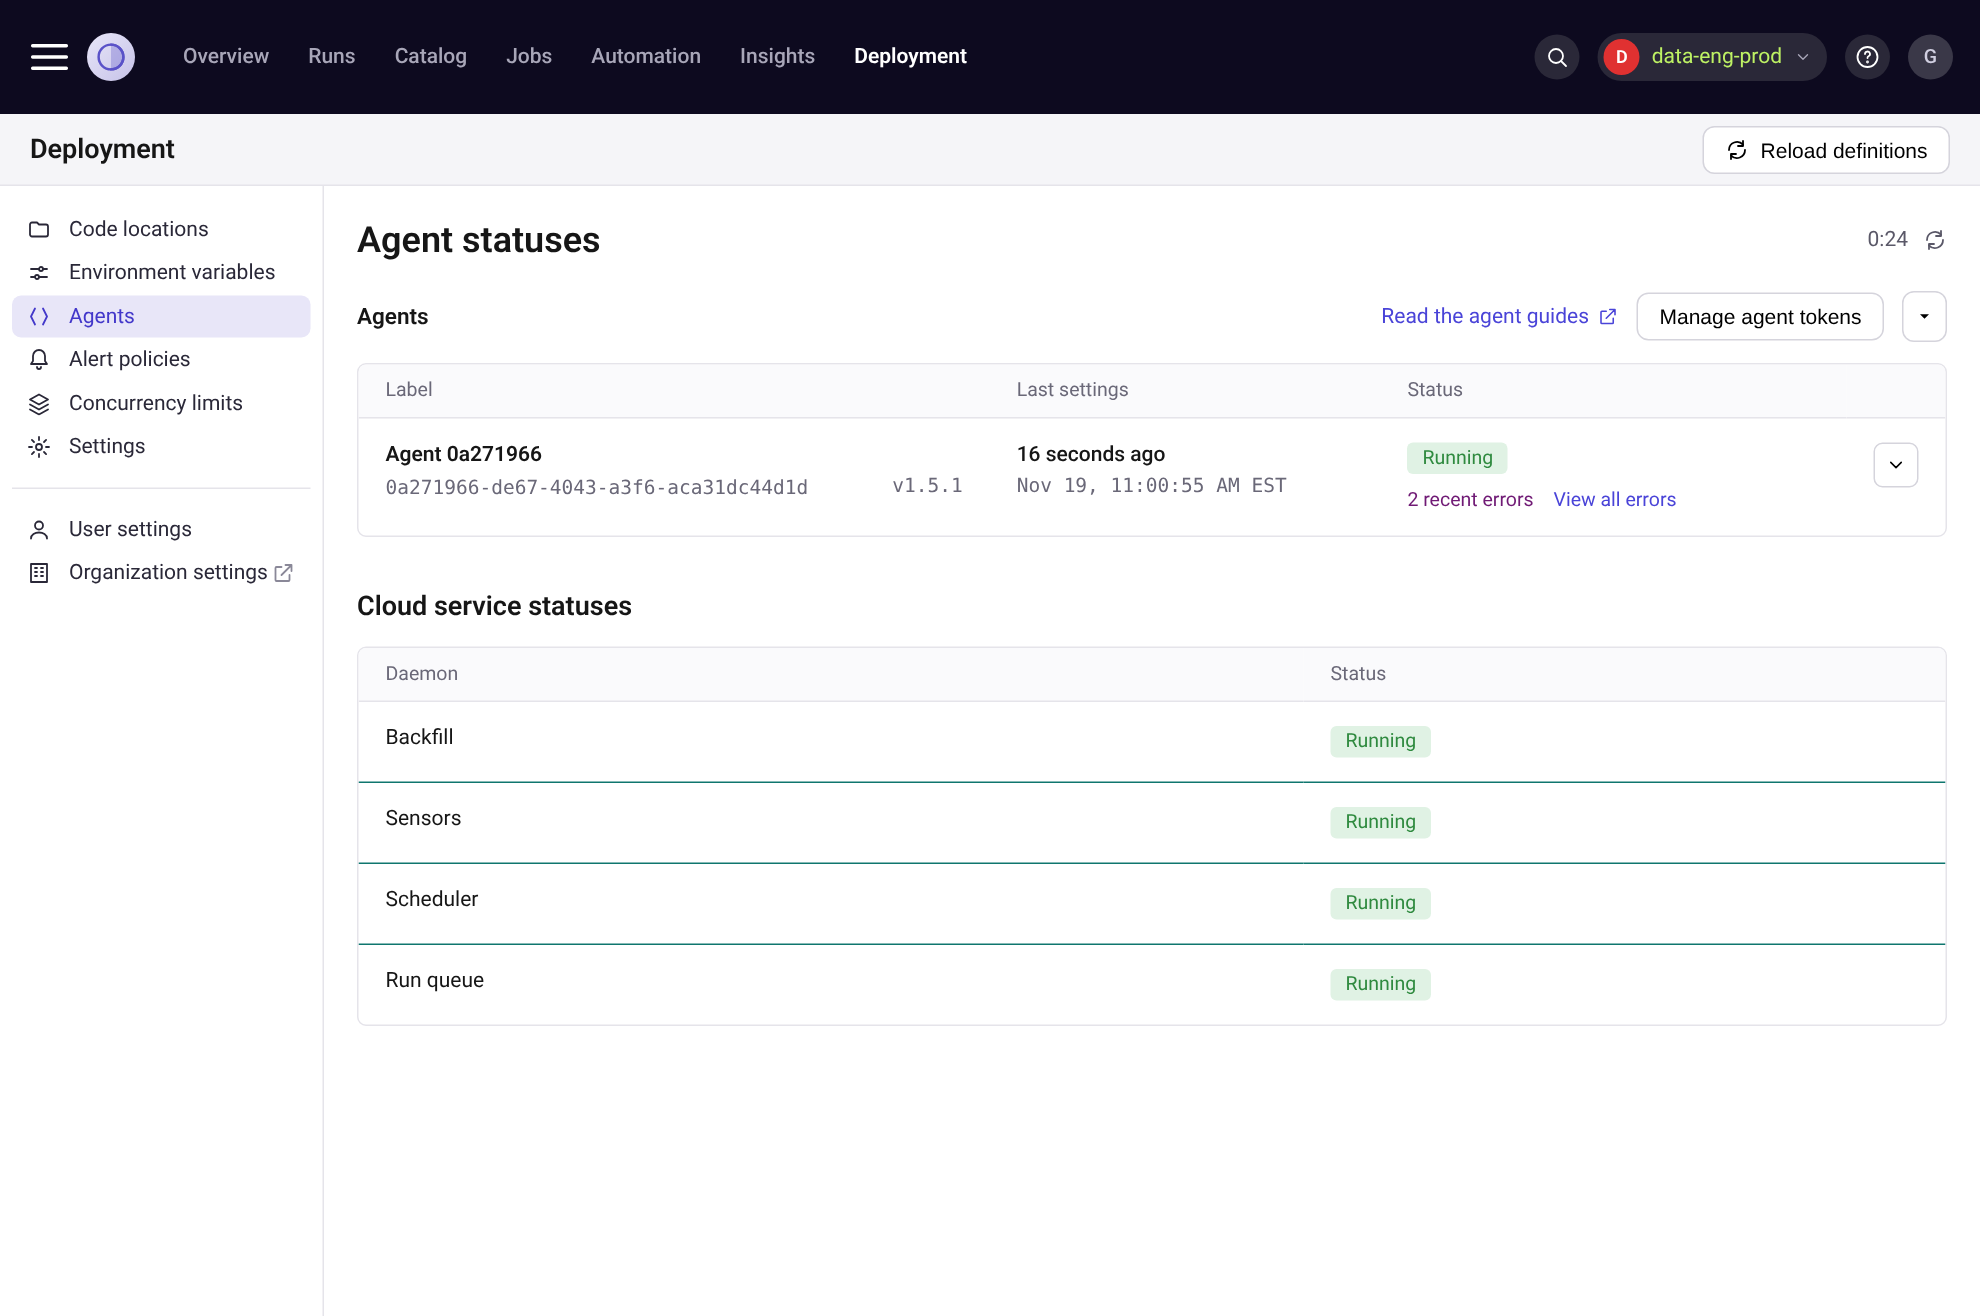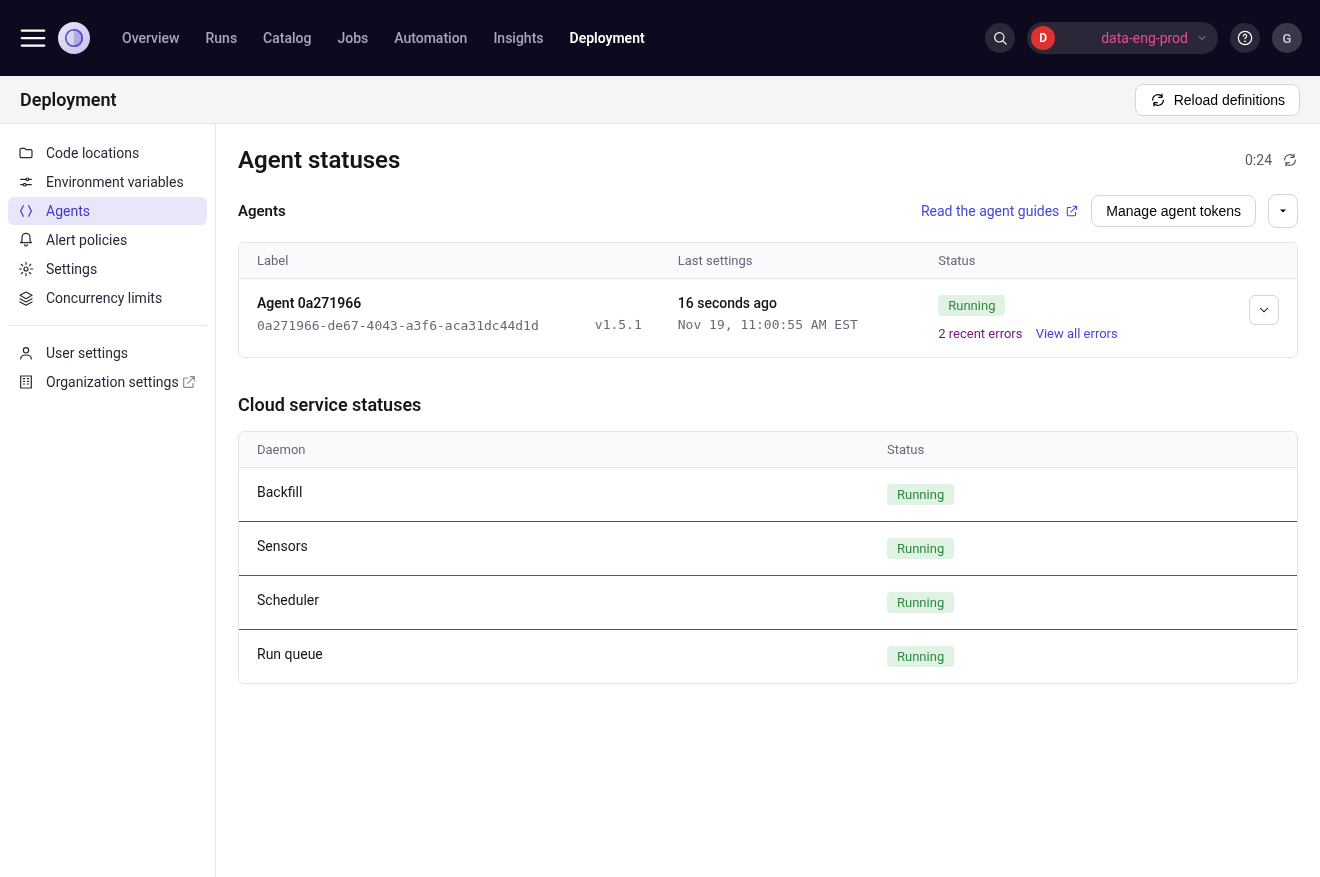--- a/index.html
+++ b/index.html
@@ -11,21 +11,21 @@
 .hamburger { color: #fff; width: 30px; height: 30px; display: flex; align-items: center; justify-content: center; cursor: pointer; }
 .logo { width: 32px; height: 32px; border-radius: 50%; background: linear-gradient(135deg, #e8e6f8, #c6c2e8); display: flex; align-items: center; justify-content: center; margin-right: 10px; }
 .logo svg { width: 22px; height: 22px; }
 .nav-links { display: flex; gap: 26px; margin-left: 12px; }
 .nav-link { color: #a8a6b8; cursor: pointer; font-weight: 500; }
 .nav-link.active { color: #fff; font-weight: 600; }
 .topnav-right { display: flex; align-items: center; gap: 12px; }
 .icon-btn { width: 30px; height: 30px; border-radius: 50%; background: #2a2838; display: flex; align-items: center; justify-content: center; cursor: pointer; color: #fff; }
 .workspace-pill { display: flex; align-items: center; gap: 8px; background: #2a2838; border-radius: 16px; padding: 4px 10px 4px 4px; cursor: pointer; }
 .workspace-badge { width: 24px; height: 24px; border-radius: 50%; background: #e03131; color: #fff; display: flex; align-items: center; justify-content: center; font-size: 12px; font-weight: 600; }
-.workspace-name { color: #ec4899; font-size: 14px; margin-left: 38px; }
+.workspace-name { color: #bef264; font-size: 14px; }
 .avatar { width: 30px; height: 30px; border-radius: 50%; background: #3a3848; color: #d0cee0; display: flex; align-items: center; justify-content: center; font-size: 13px; font-weight: 500; cursor: pointer; }
 
 
 .page-header { height: 48px; background: #f5f5f8; border-bottom: 1px solid #e5e4ea; display: flex; align-items: center; justify-content: space-between; padding: 0 20px; }
 .page-title { font-size: 18px; font-weight: 600; }
 .reload-btn { display: flex; align-items: center; gap: 8px; border: 1px solid #d5d4dc; background: #fff; border-radius: 8px; padding: 7px 14px; cursor: pointer; font-size: 14px; }
 
 
 .layout { display: flex; height: calc(100vh - 108px); }
 .sidebar { width: 216px; border-right: 1px solid #e5e4ea; padding: 10px 8px; }
@@ -159,31 +159,31 @@
       </div>
       <div class="side-item">
         <svg viewBox="0 0 24 24">
             <path d="M6 8a6 6 0 1 1 12 0v5l2 3H4l2-3z"></path>
             <path d="M10 19a2 2 0 0 0 4 0"></path>
           </svg>
         <span>Alert policies</span>
       </div>
       <div class="side-item">
         <svg viewBox="0 0 24 24">
+            <path d="M12 3l9 5-9 5-9-5z"></path>
+            <path d="M3 13l9 5 9-5M3 18l9 5 9-5"></path>
+          </svg>
+        <span>Concurrency limits</span>
+      </div>
+      <div class="side-item">
+        <svg viewBox="0 0 24 24">
             <circle cx="12" cy="12" r="3"></circle>
             <path d="M12 2v3M12 19v3M4.9 4.9l2.1 2.1M17 17l2.1 2.1M2 12h3M19 12h3M4.9 19.1L7 17M17 7l2.1-2.1"></path>
           </svg>
         <span>Settings</span>
-      </div>
-      <div class="side-item">
-        <svg viewBox="0 0 24 24">
-            <path d="M12 3l9 5-9 5-9-5z"></path>
-            <path d="M3 13l9 5 9-5M3 18l9 5 9-5"></path>
-          </svg>
-        <span>Concurrency limits</span>
       </div>
     </div>
     <div class="side-divider"></div>
     <div class="side-group">
       <div class="side-item">
         <svg viewBox="0 0 24 24">
             <circle cx="12" cy="8" r="4"></circle>
             <path d="M4 21c0-4 4-6 8-6s8 2 8 6"></path>
           </svg>
         <span>User settings</span>

